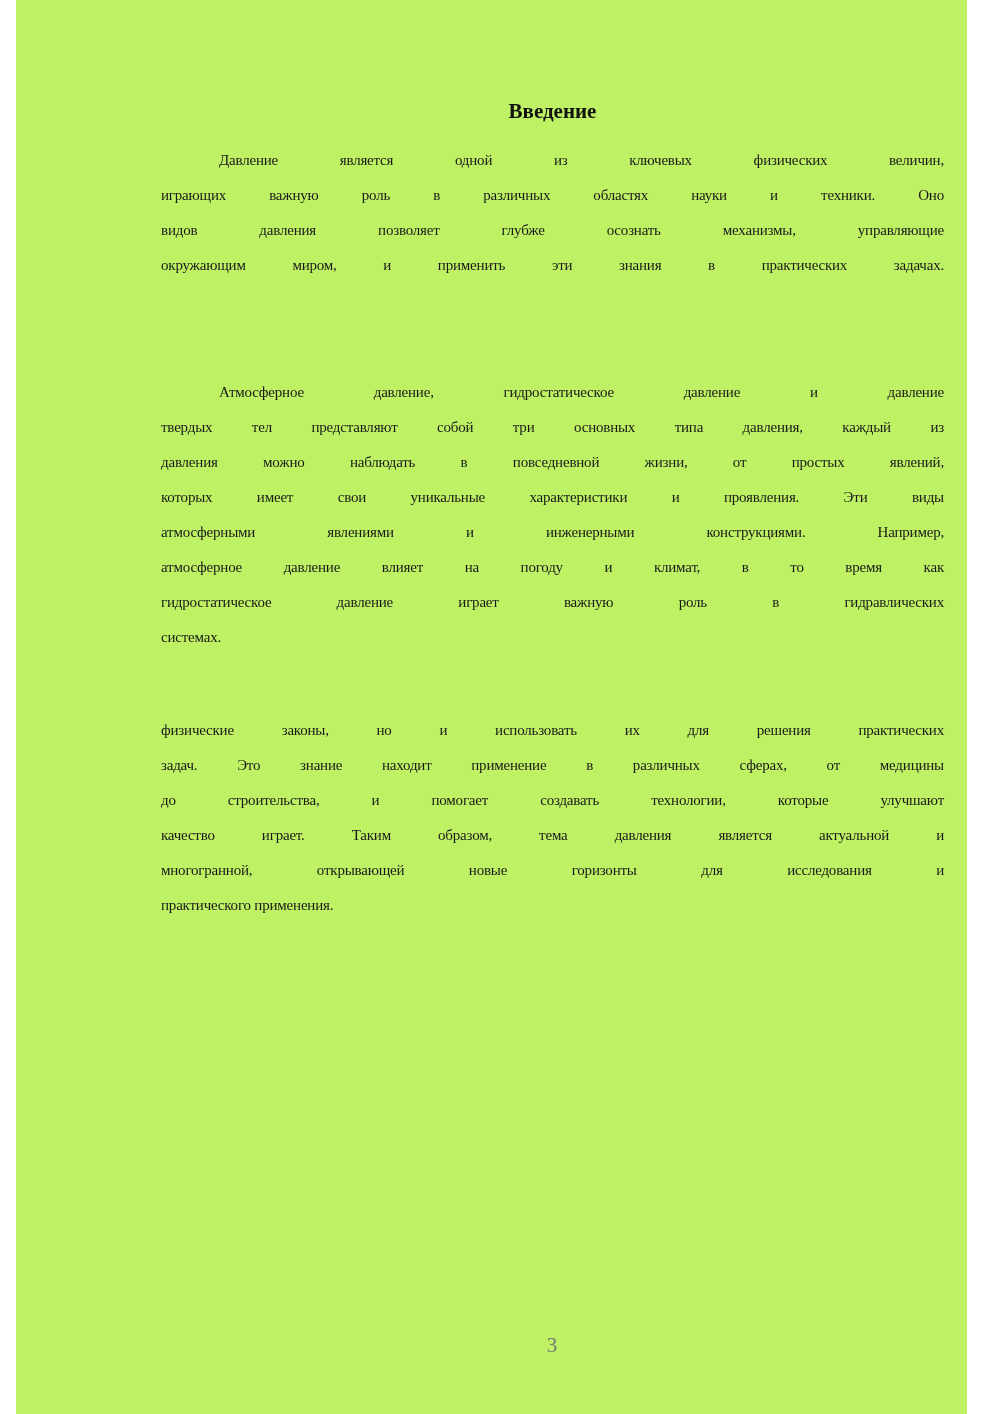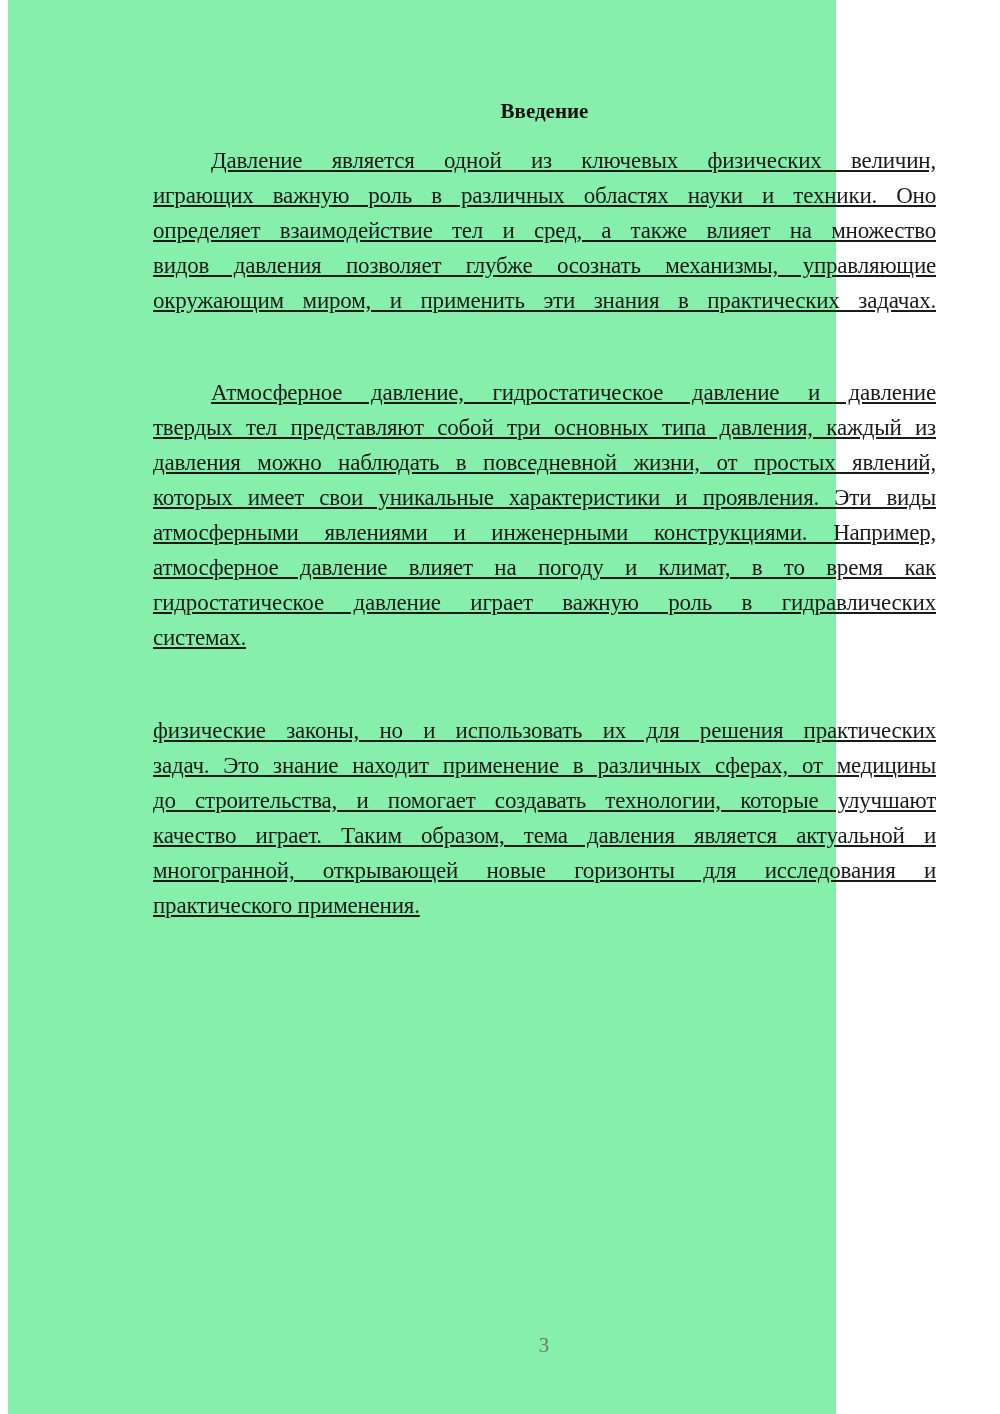--- a/index.html
+++ b/index.html
@@ -10,24 +10,24 @@
     body {
       width: 1000px;
       height: 1414px;
       position: relative;
       overflow: hidden;
       font-family: "Liberation Serif", "DejaVu Serif", serif;
       color: #1a1a1a;
     }
     .page {
       position: absolute;
-      left: 8px; top: 0;
-      width: 828px;
+      left: 16px; top: 0;
+      width: 951px;
       height: 1414px;
-      background: #86efac;
+      background: #bef264;
     }
     .title {
       position: absolute;
       left: 145px;
       width: 783px;
       top: 97px;
       text-align: center;
       font-weight: bold;
       font-size: 21px;
       line-height: 28px;
@@ -35,26 +35,25 @@
     }
     .paragraph {
       position: absolute;
       left: 145px;
       width: 783px;
     }
     .line {
       display: block;
       height: 35px;
       line-height: 35px;
-      font-size: 23px;
+      font-size: 15px;
       white-space: nowrap;
       text-align: justify;
       text-align-last: justify;
       letter-spacing: -0.2px;
-      text-decoration: underline;
     }
     .line.indent {
       padding-left: 58px;
     }
     .line.last {
       text-align-last: left;
     }
     #p1 { top: 143px; }
     #p2 { top: 375px; }
     #p3 { top: 713px; }
@@ -71,21 +70,20 @@
 </head>
 <body>
 
 <div class="page">
 
   <div class="title">Введение</div>
 
   <div class="paragraph" id="p1">
     <span class="line indent">Давление является одной из ключевых физических величин,</span>
     <span class="line">играющих важную роль в различных областях науки и техники. Оно</span>
-    <span class="line">определяет взаимодействие тел и сред, а также влияет на множество</span>
     <span class="line">видов давления позволяет глубже осознать механизмы, управляющие</span>
     <span class="line">окружающим миром, и применить эти знания в практических задачах.</span>
   </div>
 
   <div class="paragraph" id="p2">
     <span class="line indent">Атмосферное давление, гидростатическое давление и давление</span>
     <span class="line">твердых тел представляют собой три основных типа давления, каждый из</span>
     <span class="line">давления можно наблюдать в повседневной жизни, от простых явлений,</span>
     <span class="line">которых имеет свои уникальные характеристики и проявления. Эти виды</span>
     <span class="line">атмосферными явлениями и инженерными конструкциями. Например,</span>

